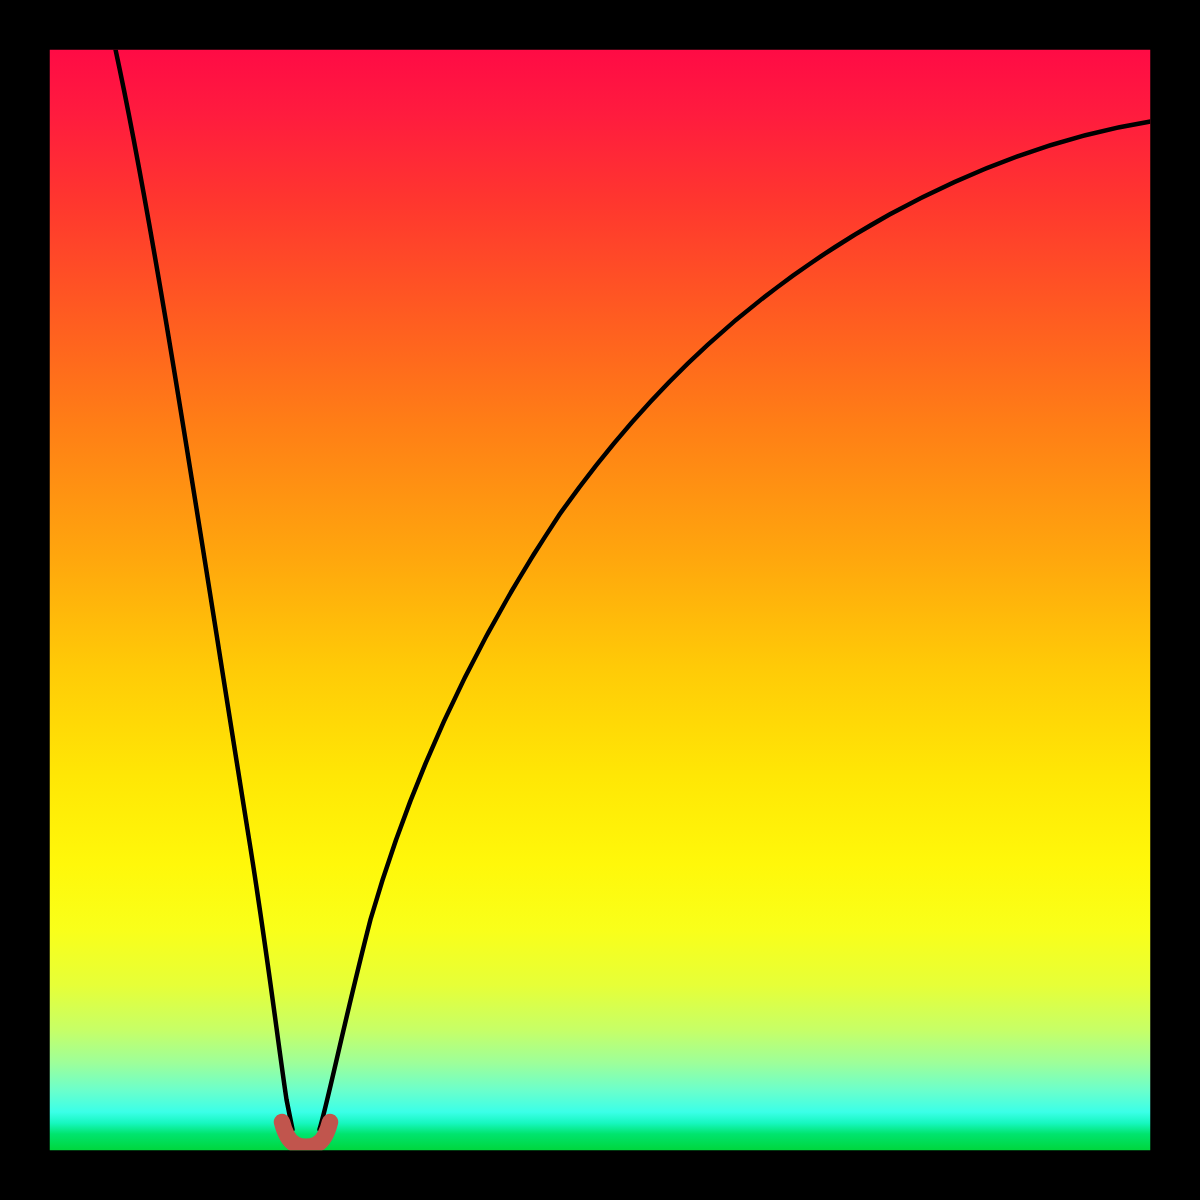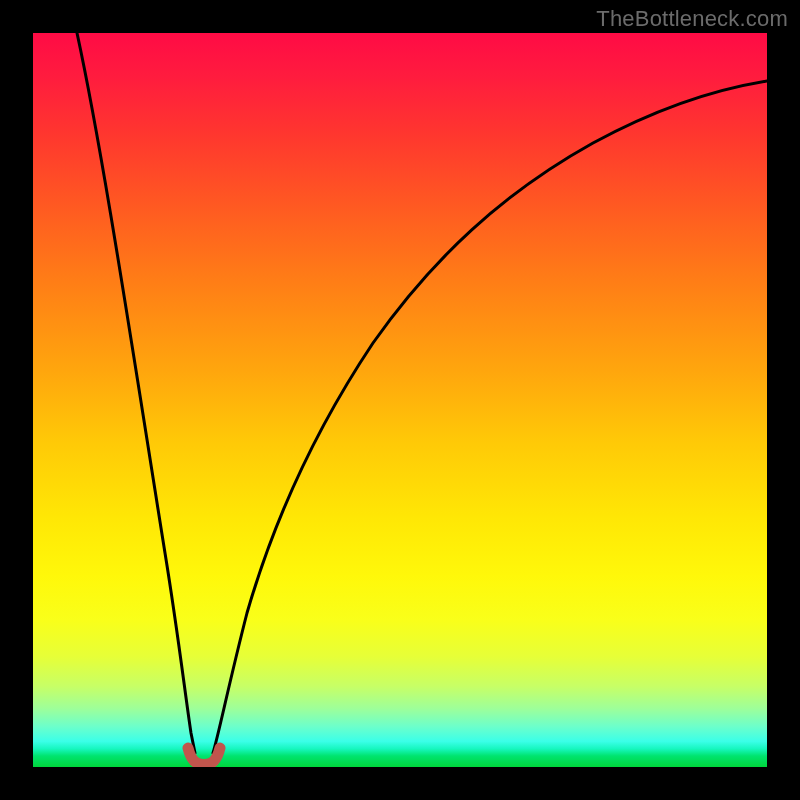--- a/index.html
+++ b/index.html
@@ -83,14 +83,13 @@
                C 240 490, 280 400, 340 310
                C 400 225, 470 160, 560 110
                C 630 72, 690 55, 734 48" fill="none" stroke="#000" stroke-width="3" stroke-linecap="round"></path>
       <path d="M 155 715
                Q 158 727, 164 730
                Q 171 733, 178 730
                Q 184 727, 187 715" fill="none" stroke="#c1554d" stroke-width="11" stroke-linecap="round" stroke-linejoin="round"></path>
     </svg>
   </div>
 
-  <div class="watermark">TheBottleneck.com</div>
 </div>
 
 </body></html>

